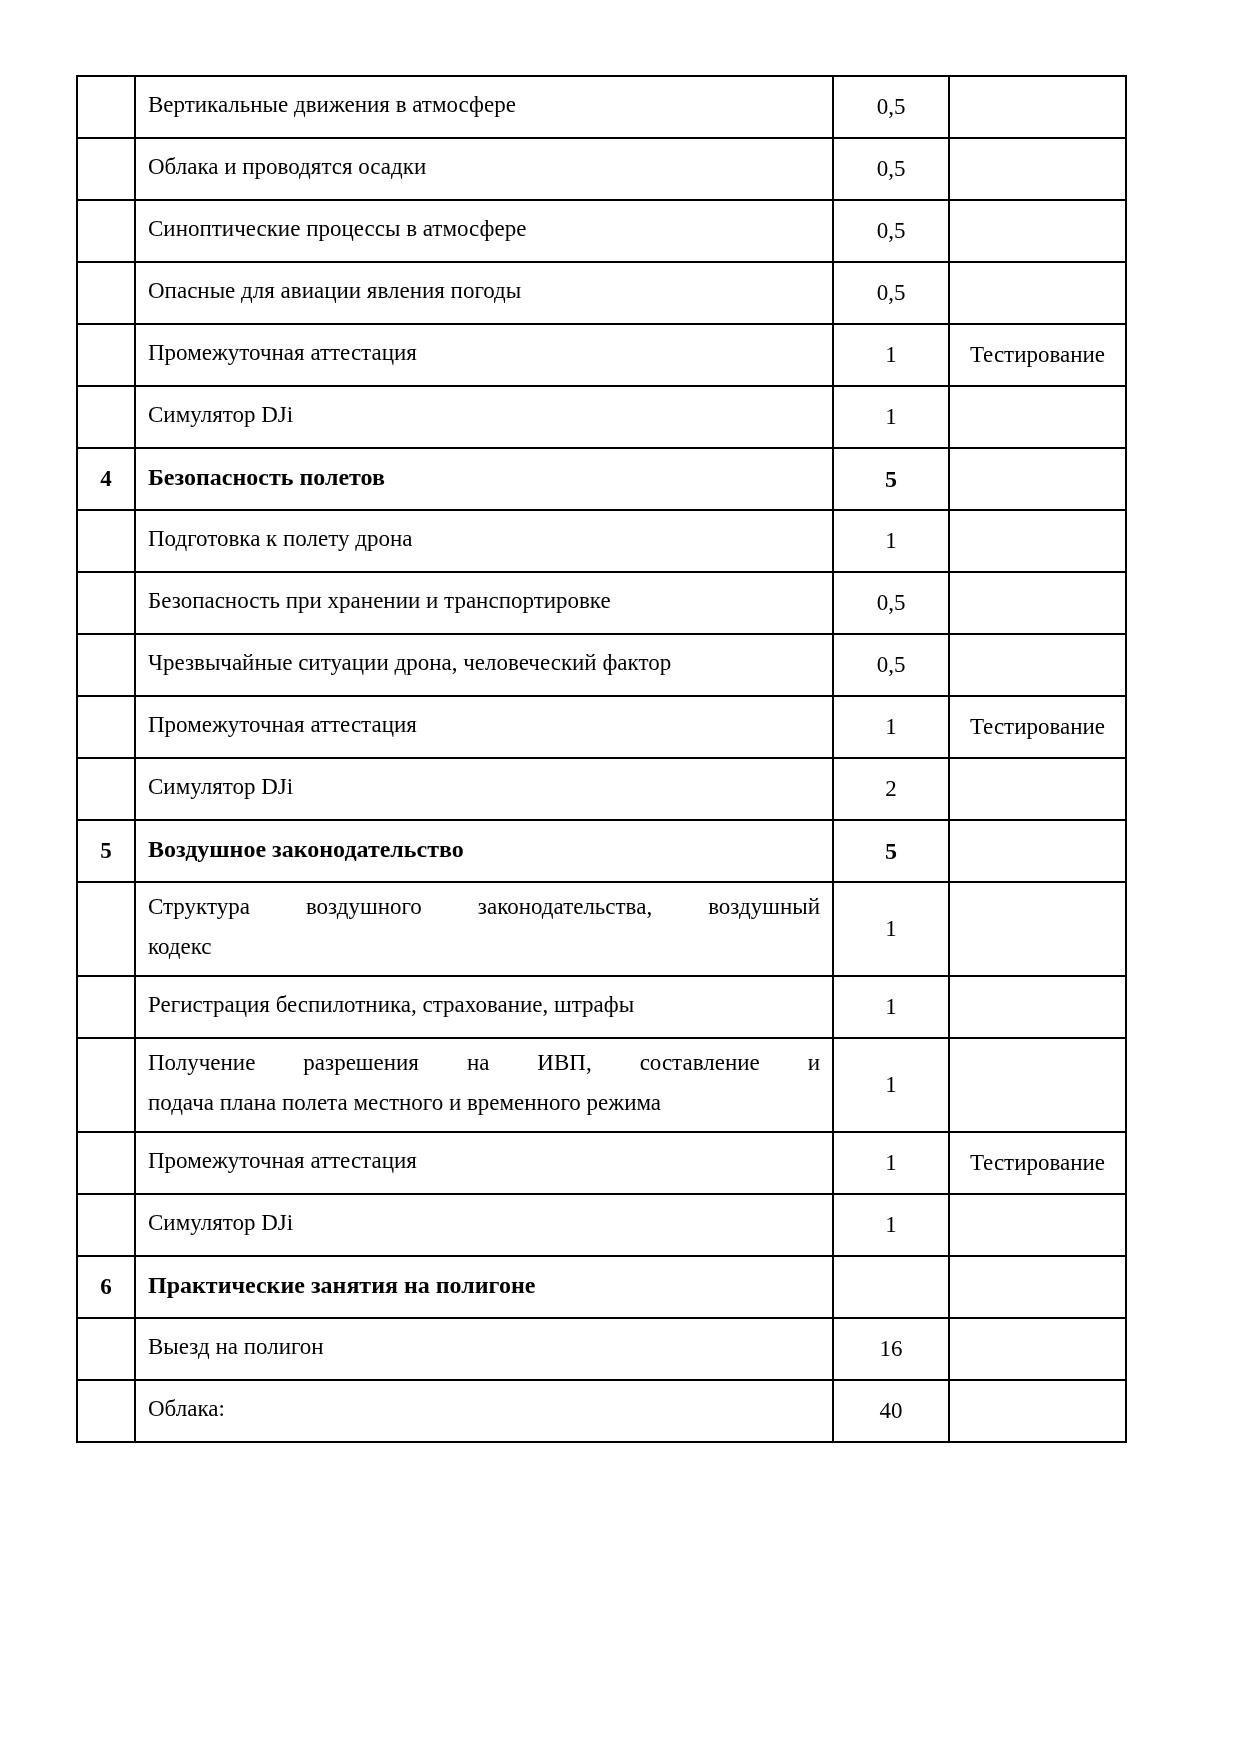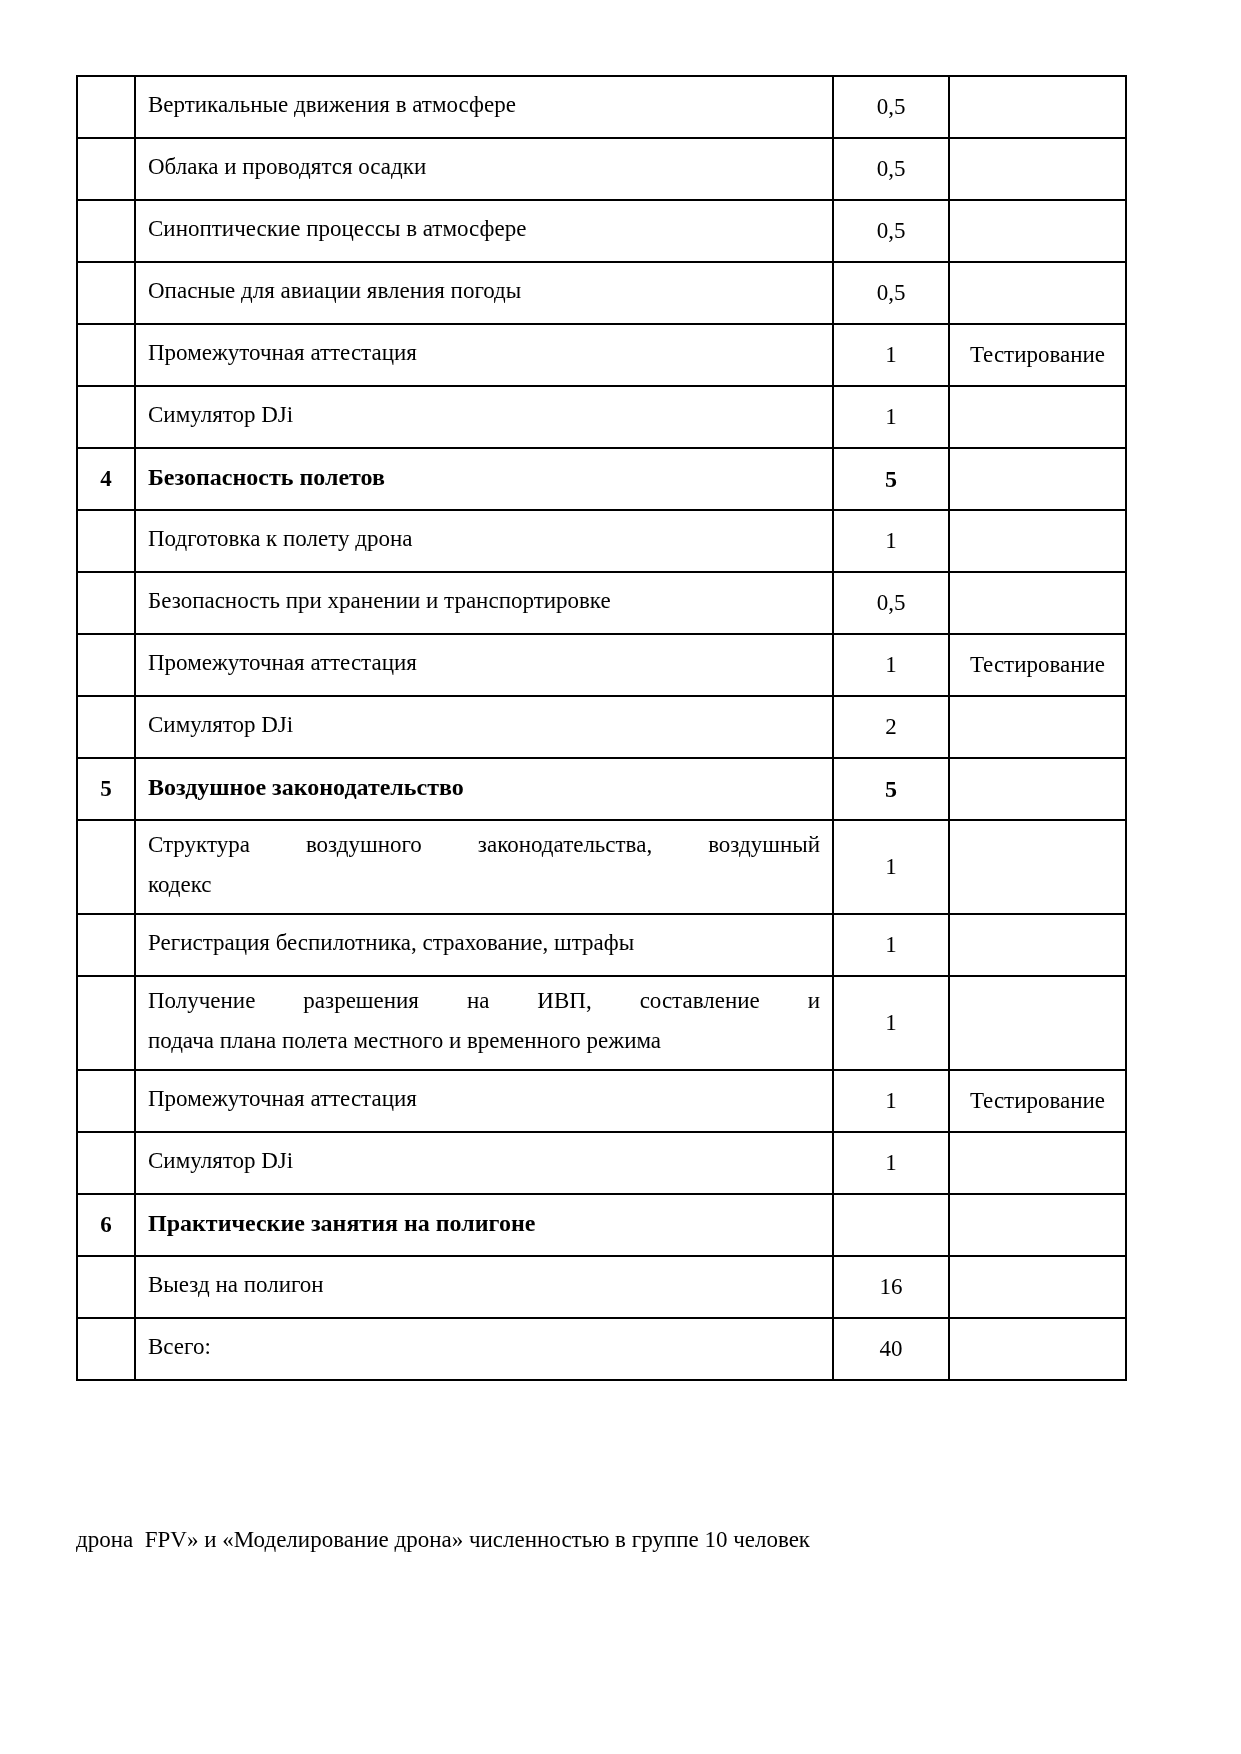--- a/index.html
+++ b/index.html
@@ -140,20 +140,26 @@
           <td class="c-assess"></td>
         </tr>
         <tr>
           <td class="c-num"></td>
           <td class="c-topic">Безопасность при хранении и транспортировке</td>
           <td class="c-hours">0,5</td>
           <td class="c-assess"></td>
         </tr>
         <tr>
           <td class="c-num"></td>
+          <td class="c-topic">Чрезвычайные ситуации дрона, человеческий фактор</td>
+          <td class="c-hours">0,5</td>
+          <td class="c-assess"></td>
+        </tr>
+        <tr>
+          <td class="c-num"></td>
           <td class="c-topic">Промежуточная аттестация</td>
           <td class="c-hours">1</td>
           <td class="c-assess">Тестирование</td>
         </tr>
         <tr>
           <td class="c-num"></td>
           <td class="c-topic">Симулятор DJi</td>
           <td class="c-hours">2</td>
           <td class="c-assess"></td>
         </tr>
@@ -206,24 +212,23 @@
           <td class="c-assess"></td>
         </tr>
         <tr>
           <td class="c-num"></td>
           <td class="c-topic">Выезд на полигон</td>
           <td class="c-hours hours-bold">16</td>
           <td class="c-assess"></td>
         </tr>
         <tr>
           <td class="c-num"></td>
-          <td class="c-topic">Всего:</td>
+          <td class="c-topic">Облака:</td>
           <td class="c-hours hours-bold">40</td>
           <td class="c-assess"></td>
         </tr>
       </tbody>
   </table>
 
   <div class="note">
-    <span class="nline pre">дрона  FPV» и «Моделирование дрона» численностью в группе 10 человек</span>
   </div>
 
 </div>
 
 </body></html>

